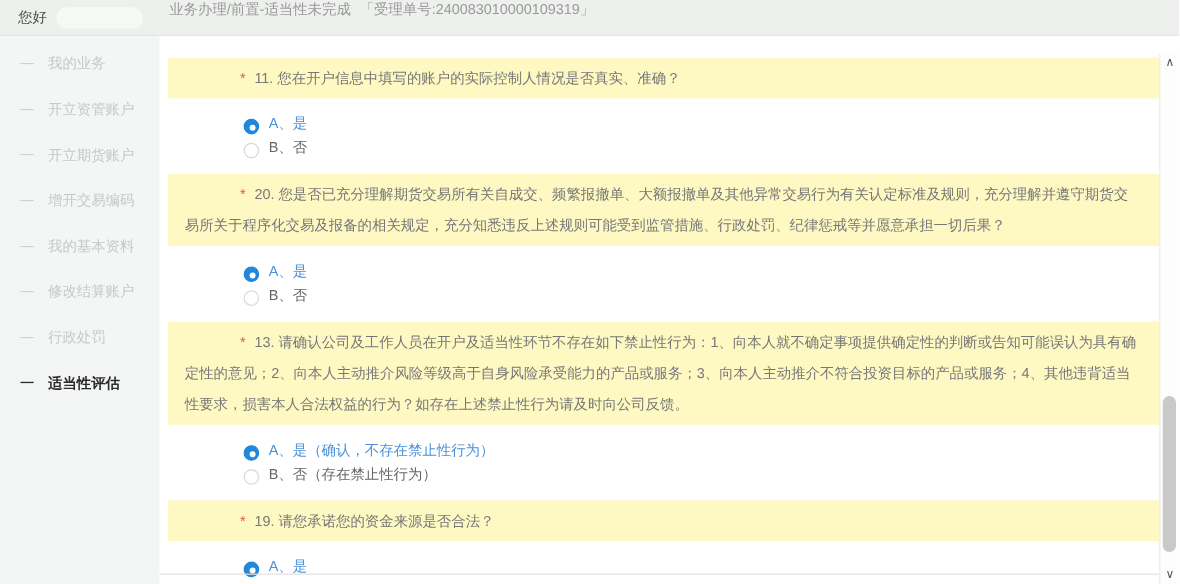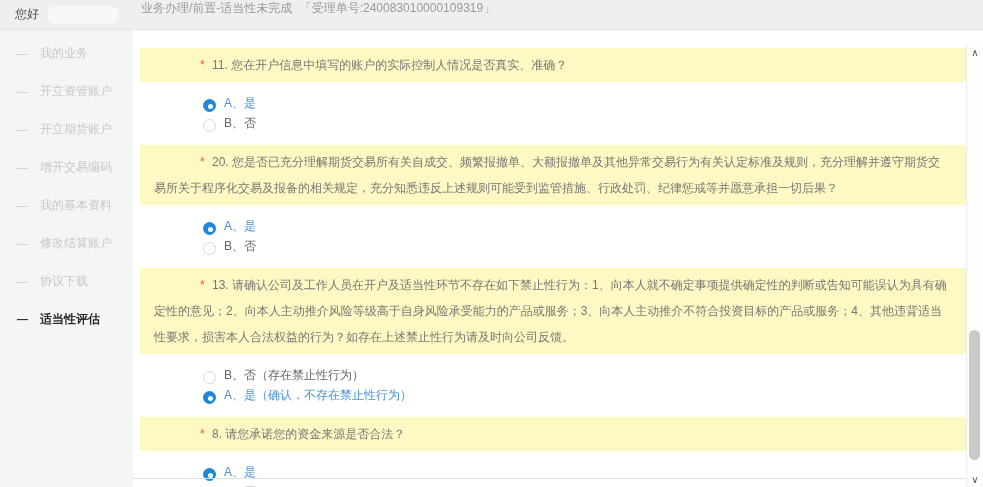--- a/index.html
+++ b/index.html
@@ -120,21 +120,21 @@
   <div class="side-item">
     <span class="dash">—</span>
     <span>我的基本资料</span>
   </div>
   <div class="side-item">
     <span class="dash">—</span>
     <span>修改结算账户</span>
   </div>
   <div class="side-item">
     <span class="dash">—</span>
-    <span>协议下载</span>
+    <span>行政处罚</span>
   </div>
   <div class="side-item active">
     <span class="dash">—</span>
     <span>适当性评估</span>
   </div>
 </div>
 
 <div class="main">
   <div class="content">
 
@@ -171,35 +171,35 @@
         </label>
       </div>
     </section>
 
     <section>
       <div class="q-bar">
         <span class="req">*</span>
         <span>13. 请确认公司及工作人员在开户及适当性环节不存在如下禁止性行为：1、向本人就不确定事项提供确定性的判断或告知可能误认为具有确定性的意见；2、向本人主动推介风险等级高于自身风险承受能力的产品或服务；3、向本人主动推介不符合投资目标的产品或服务；4、其他违背适当性要求，损害本人合法权益的行为？如存在上述禁止性行为请及时向公司反馈。</span>
       </div>
       <div class="options">
+        <label class="option selected">
+          <span class="radio checked"></span>
+          <span class="opt-label">A、是（确认，不存在禁止性行为）</span>
+        </label>
         <label class="option">
           <span class="radio"></span>
           <span class="opt-label">B、否（存在禁止性行为）</span>
         </label>
-        <label class="option selected">
-          <span class="radio checked"></span>
-          <span class="opt-label">A、是（确认，不存在禁止性行为）</span>
-        </label>
-      </div>
-    </section>
-
-    <section>
-      <div class="q-bar">
-        <span class="req">*</span>
-        <span>8. 请您承诺您的资金来源是否合法？</span>
+      </div>
+    </section>
+
+    <section>
+      <div class="q-bar">
+        <span class="req">*</span>
+        <span>19. 请您承诺您的资金来源是否合法？</span>
       </div>
       <div class="options">
         <label class="option selected">
           <span class="radio checked"></span>
           <span class="opt-label">A、是</span>
         </label>
         <label class="option">
           <span class="radio"></span>
           <span class="opt-label">B、否</span>
         </label>

